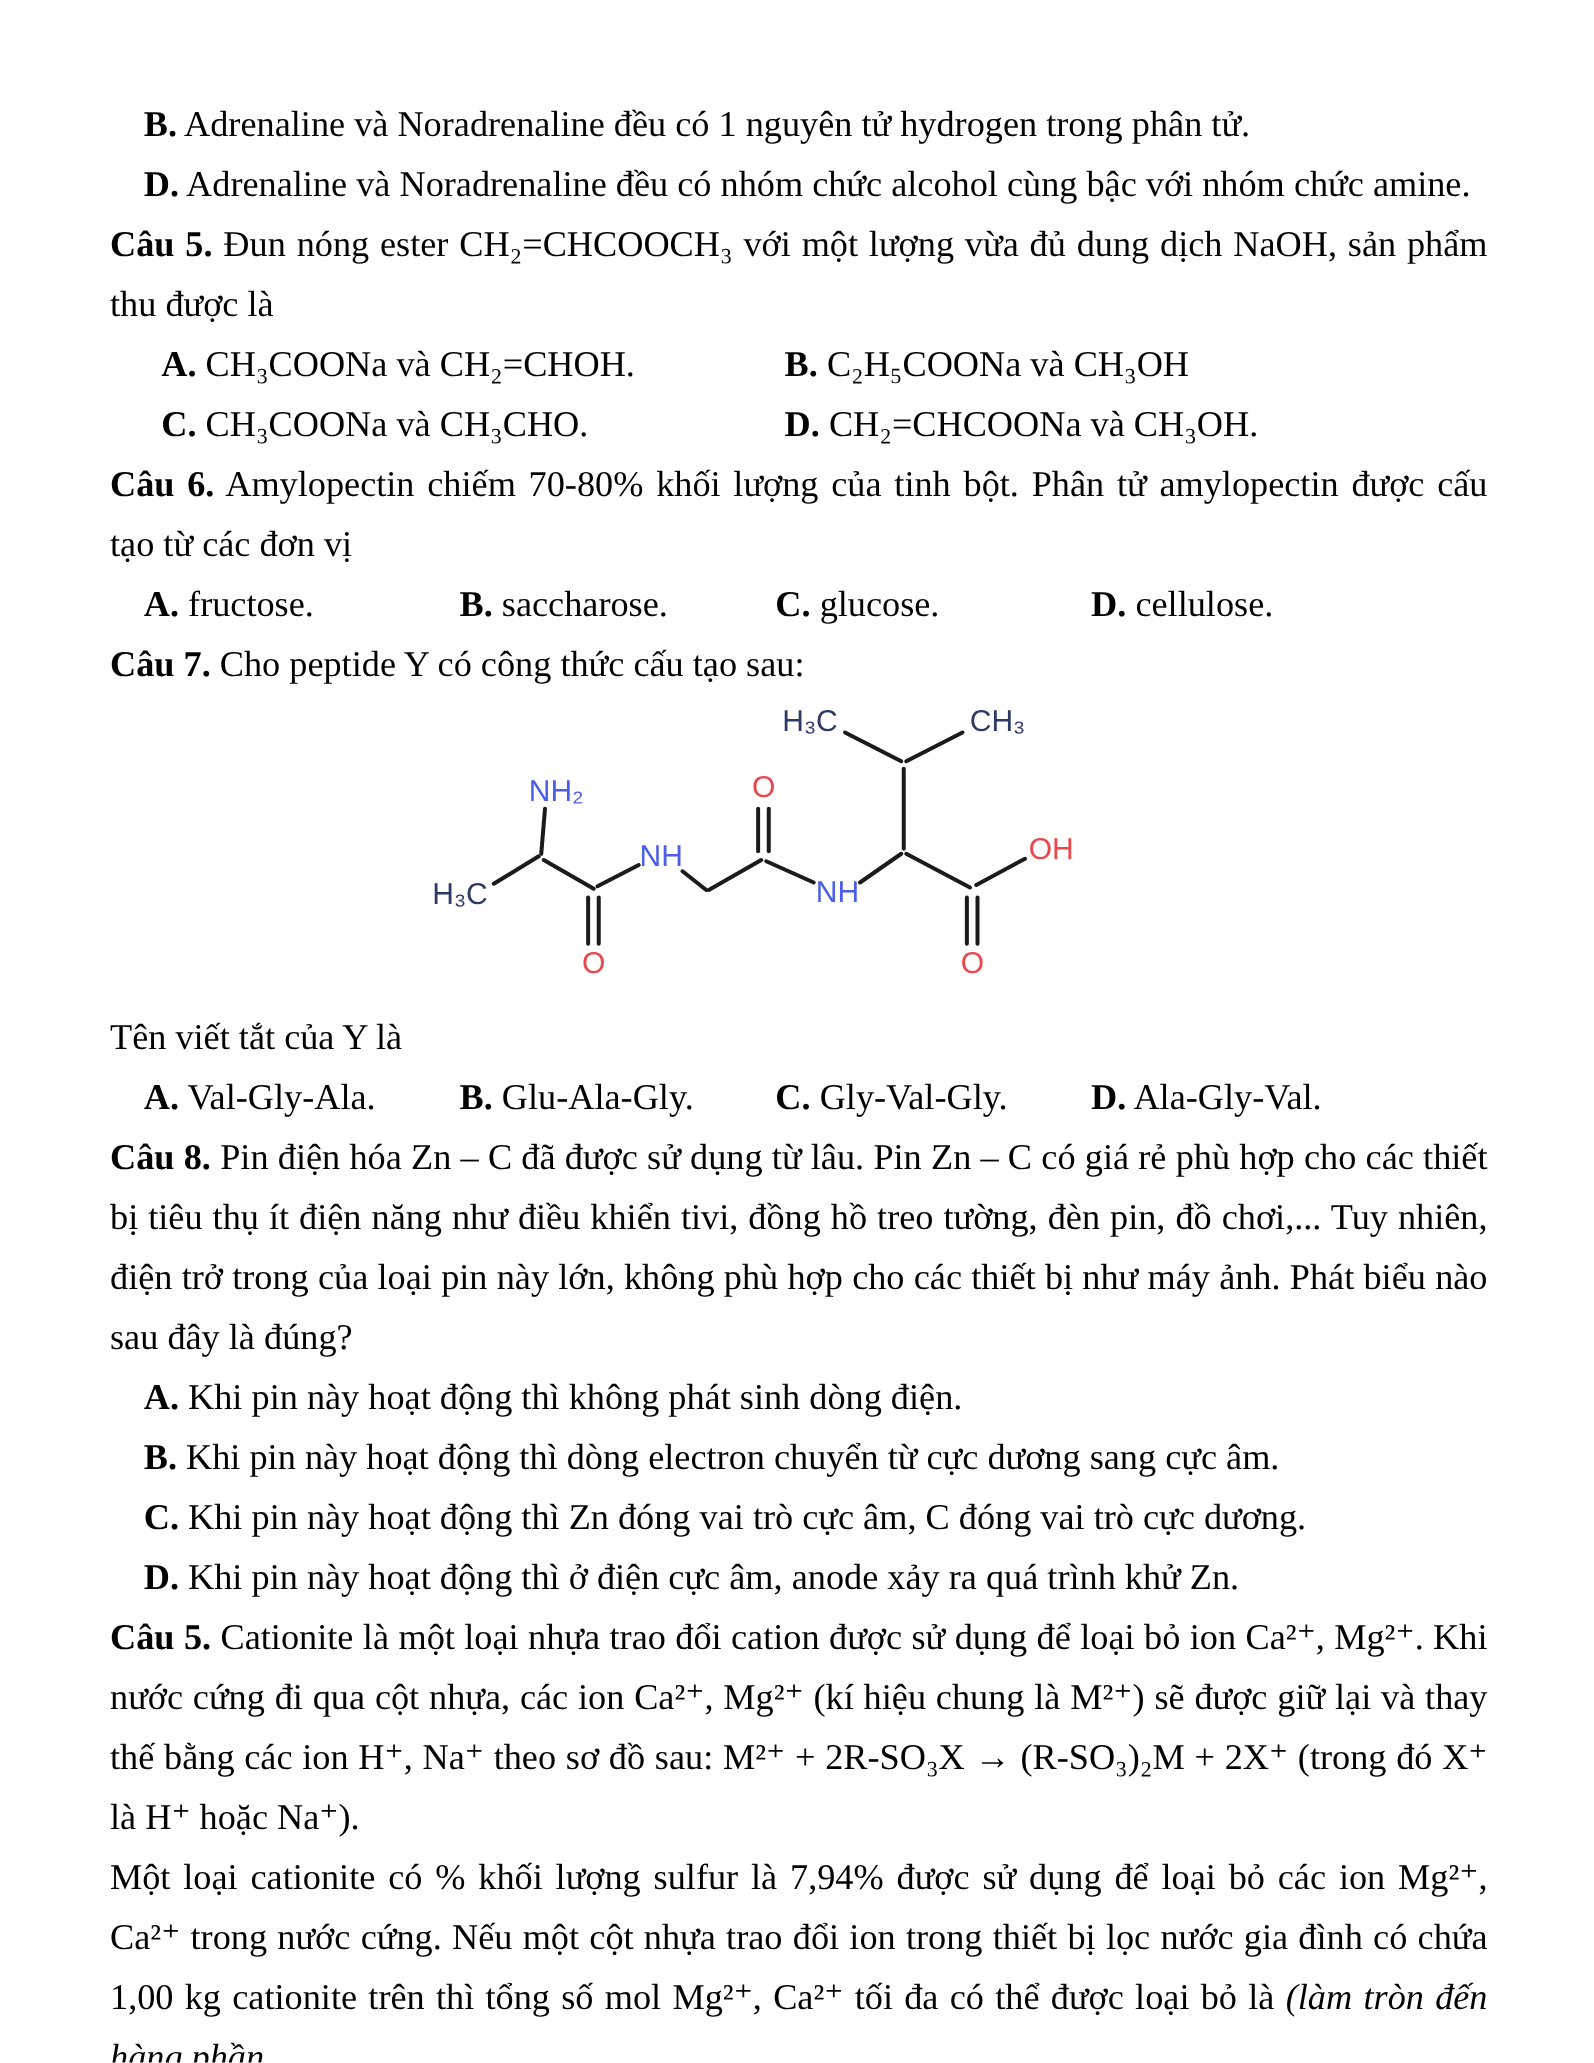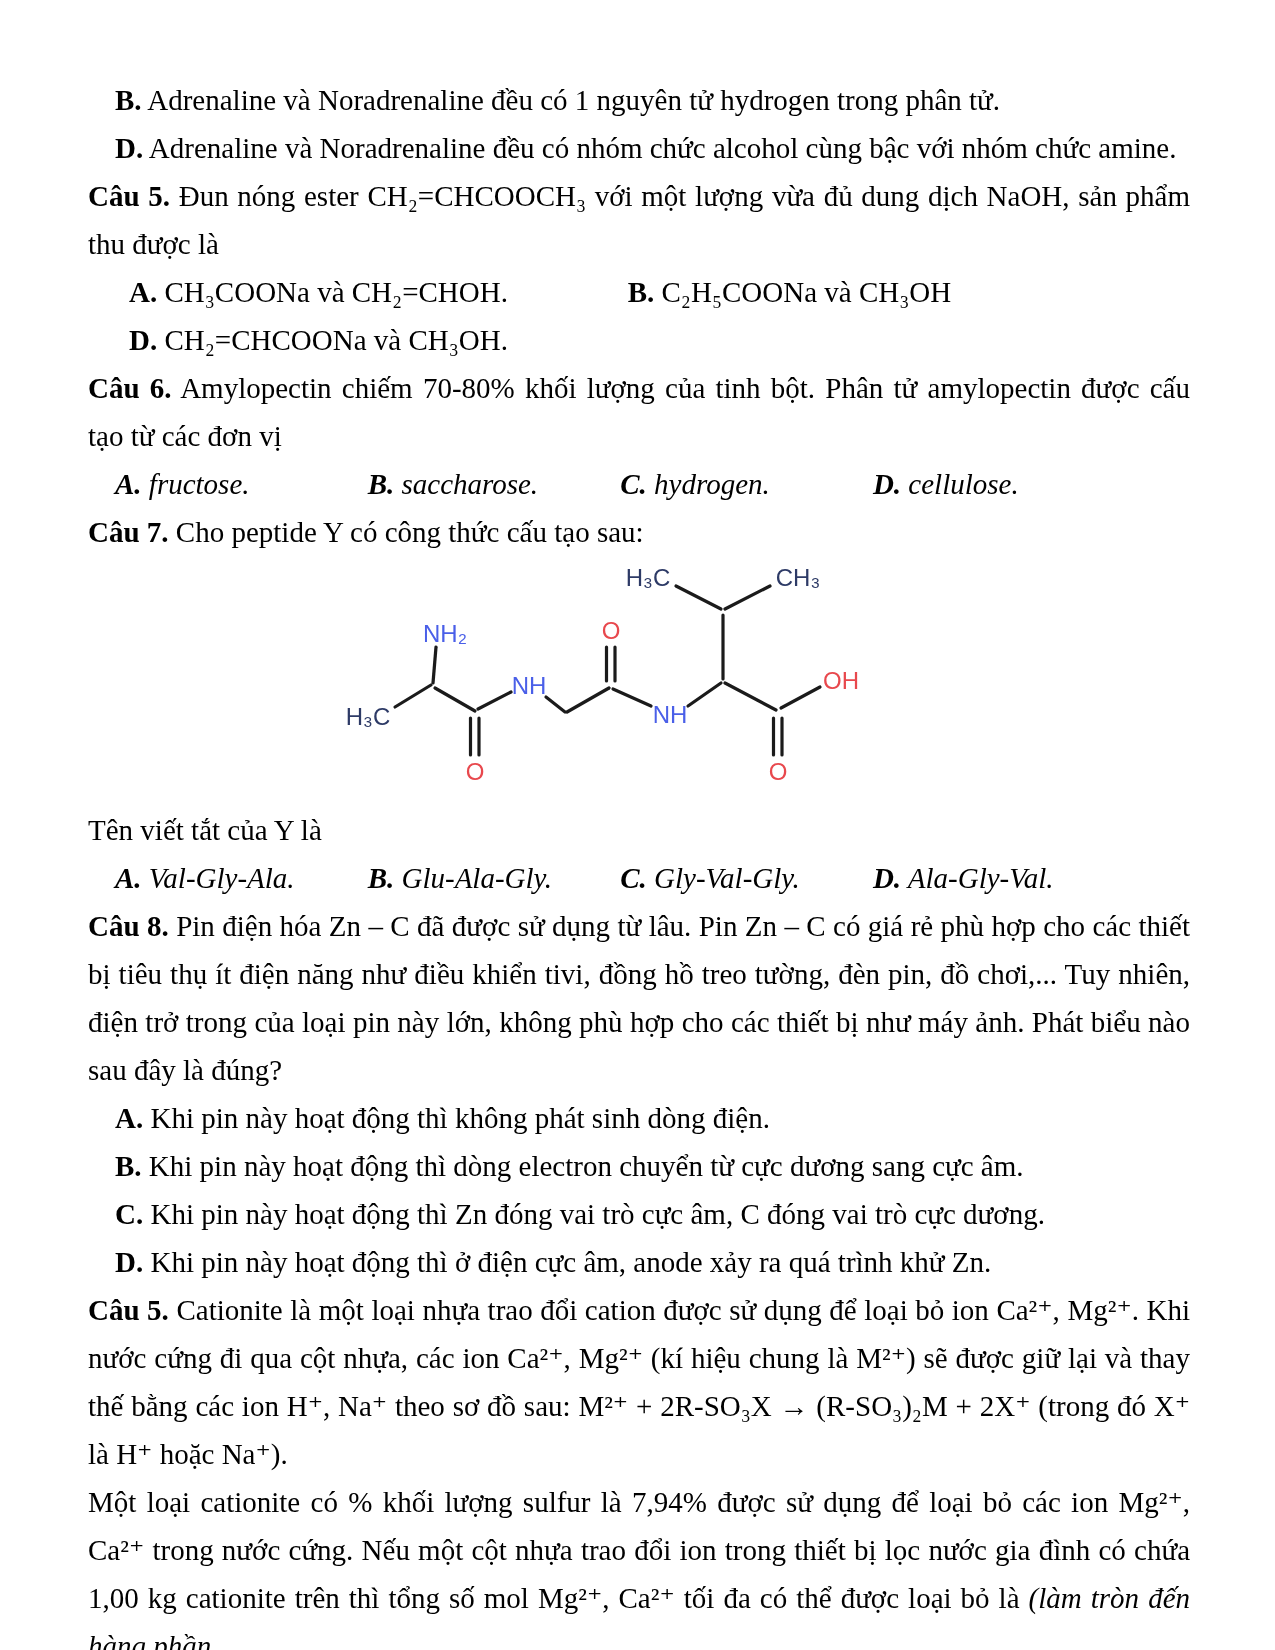--- a/index.html
+++ b/index.html
@@ -6,21 +6,21 @@
   body{
     width:1275px;height:1650px;overflow:hidden;
     font-family:"Liberation Serif","DejaVu Serif",serif;
     font-size:29px;color:#000;
   }
   .page{padding:76px 85px 0 88px;}
   p{margin:0;line-height:48px;}
   .para{text-align:justify;}
   .opt-single{margin-left:27px;}
   .opt2{display:grid;grid-template-columns:47% 53%;margin-left:41px;line-height:48px;}
-  .opt4{display:grid;grid-template-columns:23.5% 23.5% 23.5% 1fr;margin-left:27px;line-height:48px;font-style:italic;}
+  .opt4{display:grid;grid-template-columns:23.5% 23.5% 23.5% 1fr;margin-left:27px;line-height:48px;}
   .qlabel{font-weight:bold;}
   .molecule-wrap{margin:3px 0 10px 250px;height:237px;}
   svg text{
     font-family:"Liberation Sans","DejaVu Sans",sans-serif;
     font-size:24px;font-weight:500;
   }
   .lbl-n{fill:#4a5fe8;}
   .lbl-c{fill:#2d3a66;}
   .lbl-o{fill:#e8484d;}
   .bond{stroke:#1b1b1b;stroke-width:3.2;stroke-linecap:round;fill:none;}
@@ -42,31 +42,32 @@
 
   <p class="para">
     <b class="qlabel">Câu 5.</b>
     <span>Đun nóng ester CH₂=CHCOOCH₃ với một lượng vừa đủ dung dịch NaOH, sản phẩm thu được là</span>
   </p>
   <div class="opt2">
     <span><b class="qlabel">A.</b> <span>CH₃COONa và CH₂=CHOH.</span></span>
     <span><b class="qlabel">B.</b> <span>C₂H₅COONa và CH₃OH</span></span>
   </div>
   <div class="opt2">
+    <span><b class="qlabel">C.</b> <span>CH₃COONa và CH₃CHO.</span></span>
     <span><b class="qlabel">D.</b> <span>CH₂=CHCOONa và CH₃OH.</span></span>
   </div>
 
   <p class="para">
     <b class="qlabel">Câu 6.</b>
     <span>Amylopectin chiếm 70-80% khối lượng của tinh bột. Phân tử amylopectin được cấu tạo từ các đơn vị</span>
   </p>
   <div class="opt4">
     <span><b class="qlabel">A.</b> <span>fructose.</span></span>
     <span><b class="qlabel">B.</b> <span>saccharose.</span></span>
-    <span><b class="qlabel">C.</b> <span>hydrogen.</span></span>
+    <span><b class="qlabel">C.</b> <span>glucose.</span></span>
     <span><b class="qlabel">D.</b> <span>cellulose.</span></span>
   </div>
 
   <p class="para">
     <b class="qlabel">Câu 7.</b>
     <span>Cho peptide Y có công thức cấu tạo sau:</span>
   </p>
 
   <div class="molecule-wrap">
     <svg width="545" height="237" viewBox="0 0 545 237">

